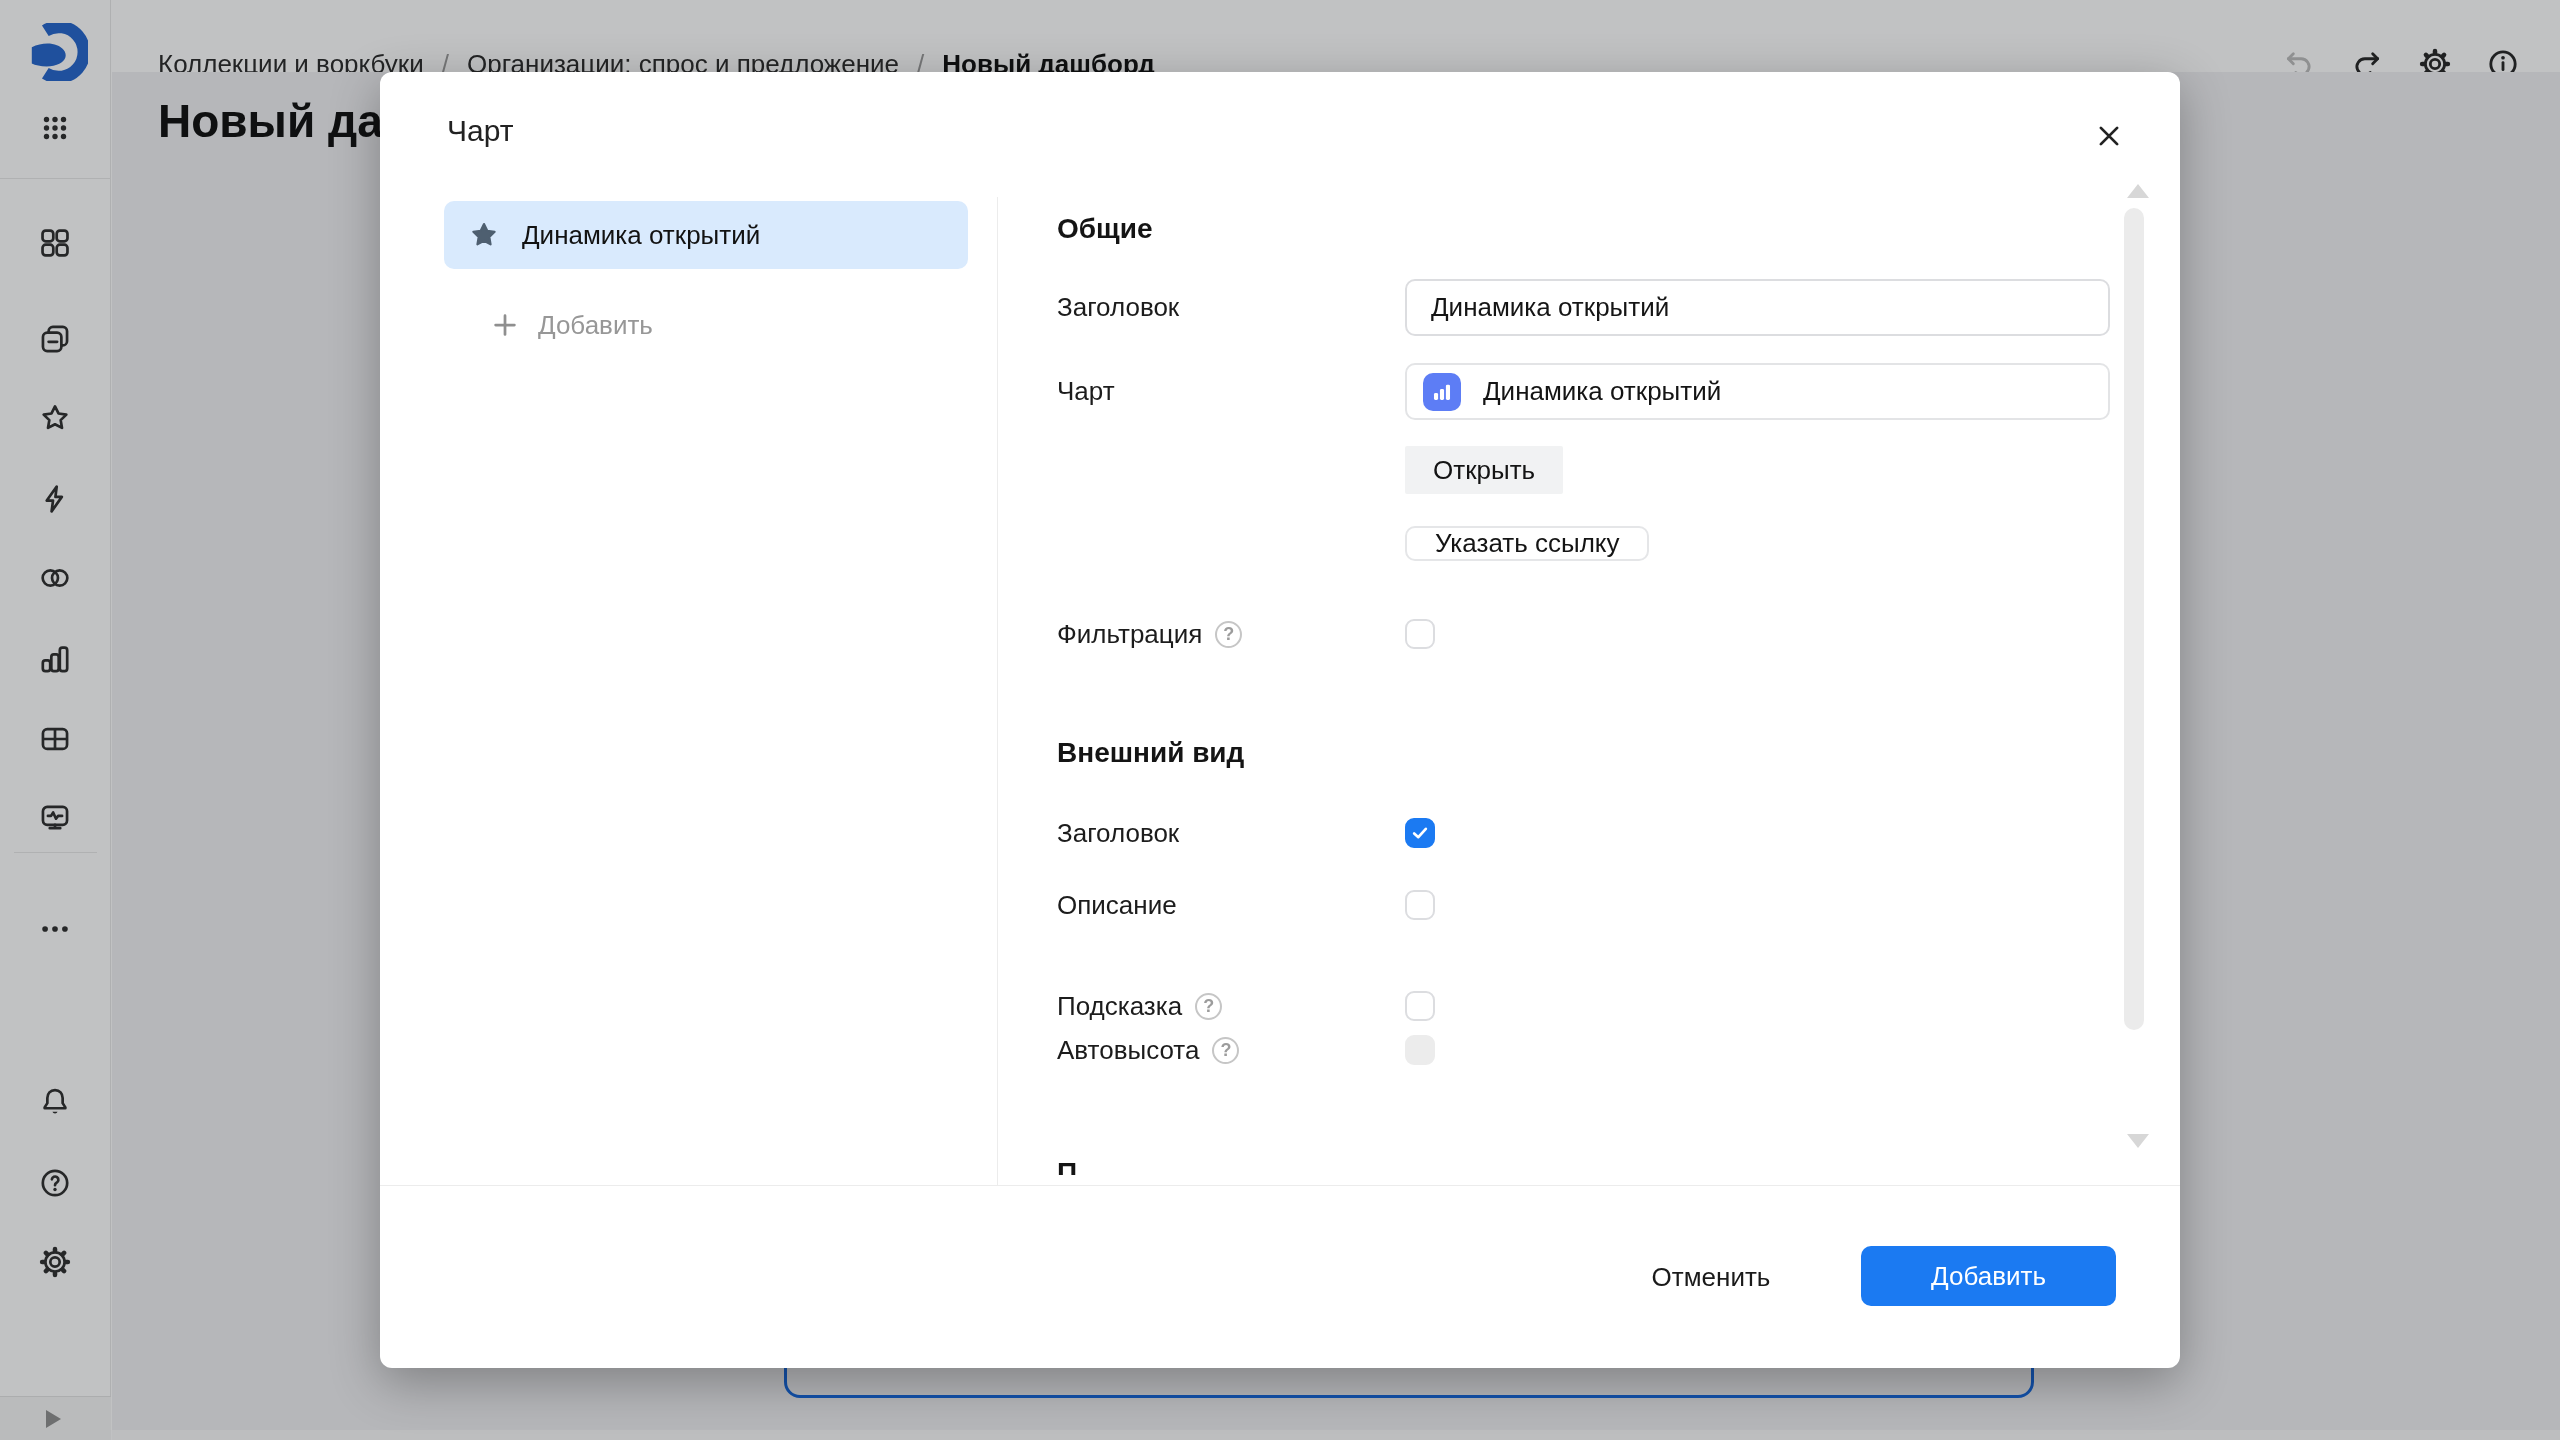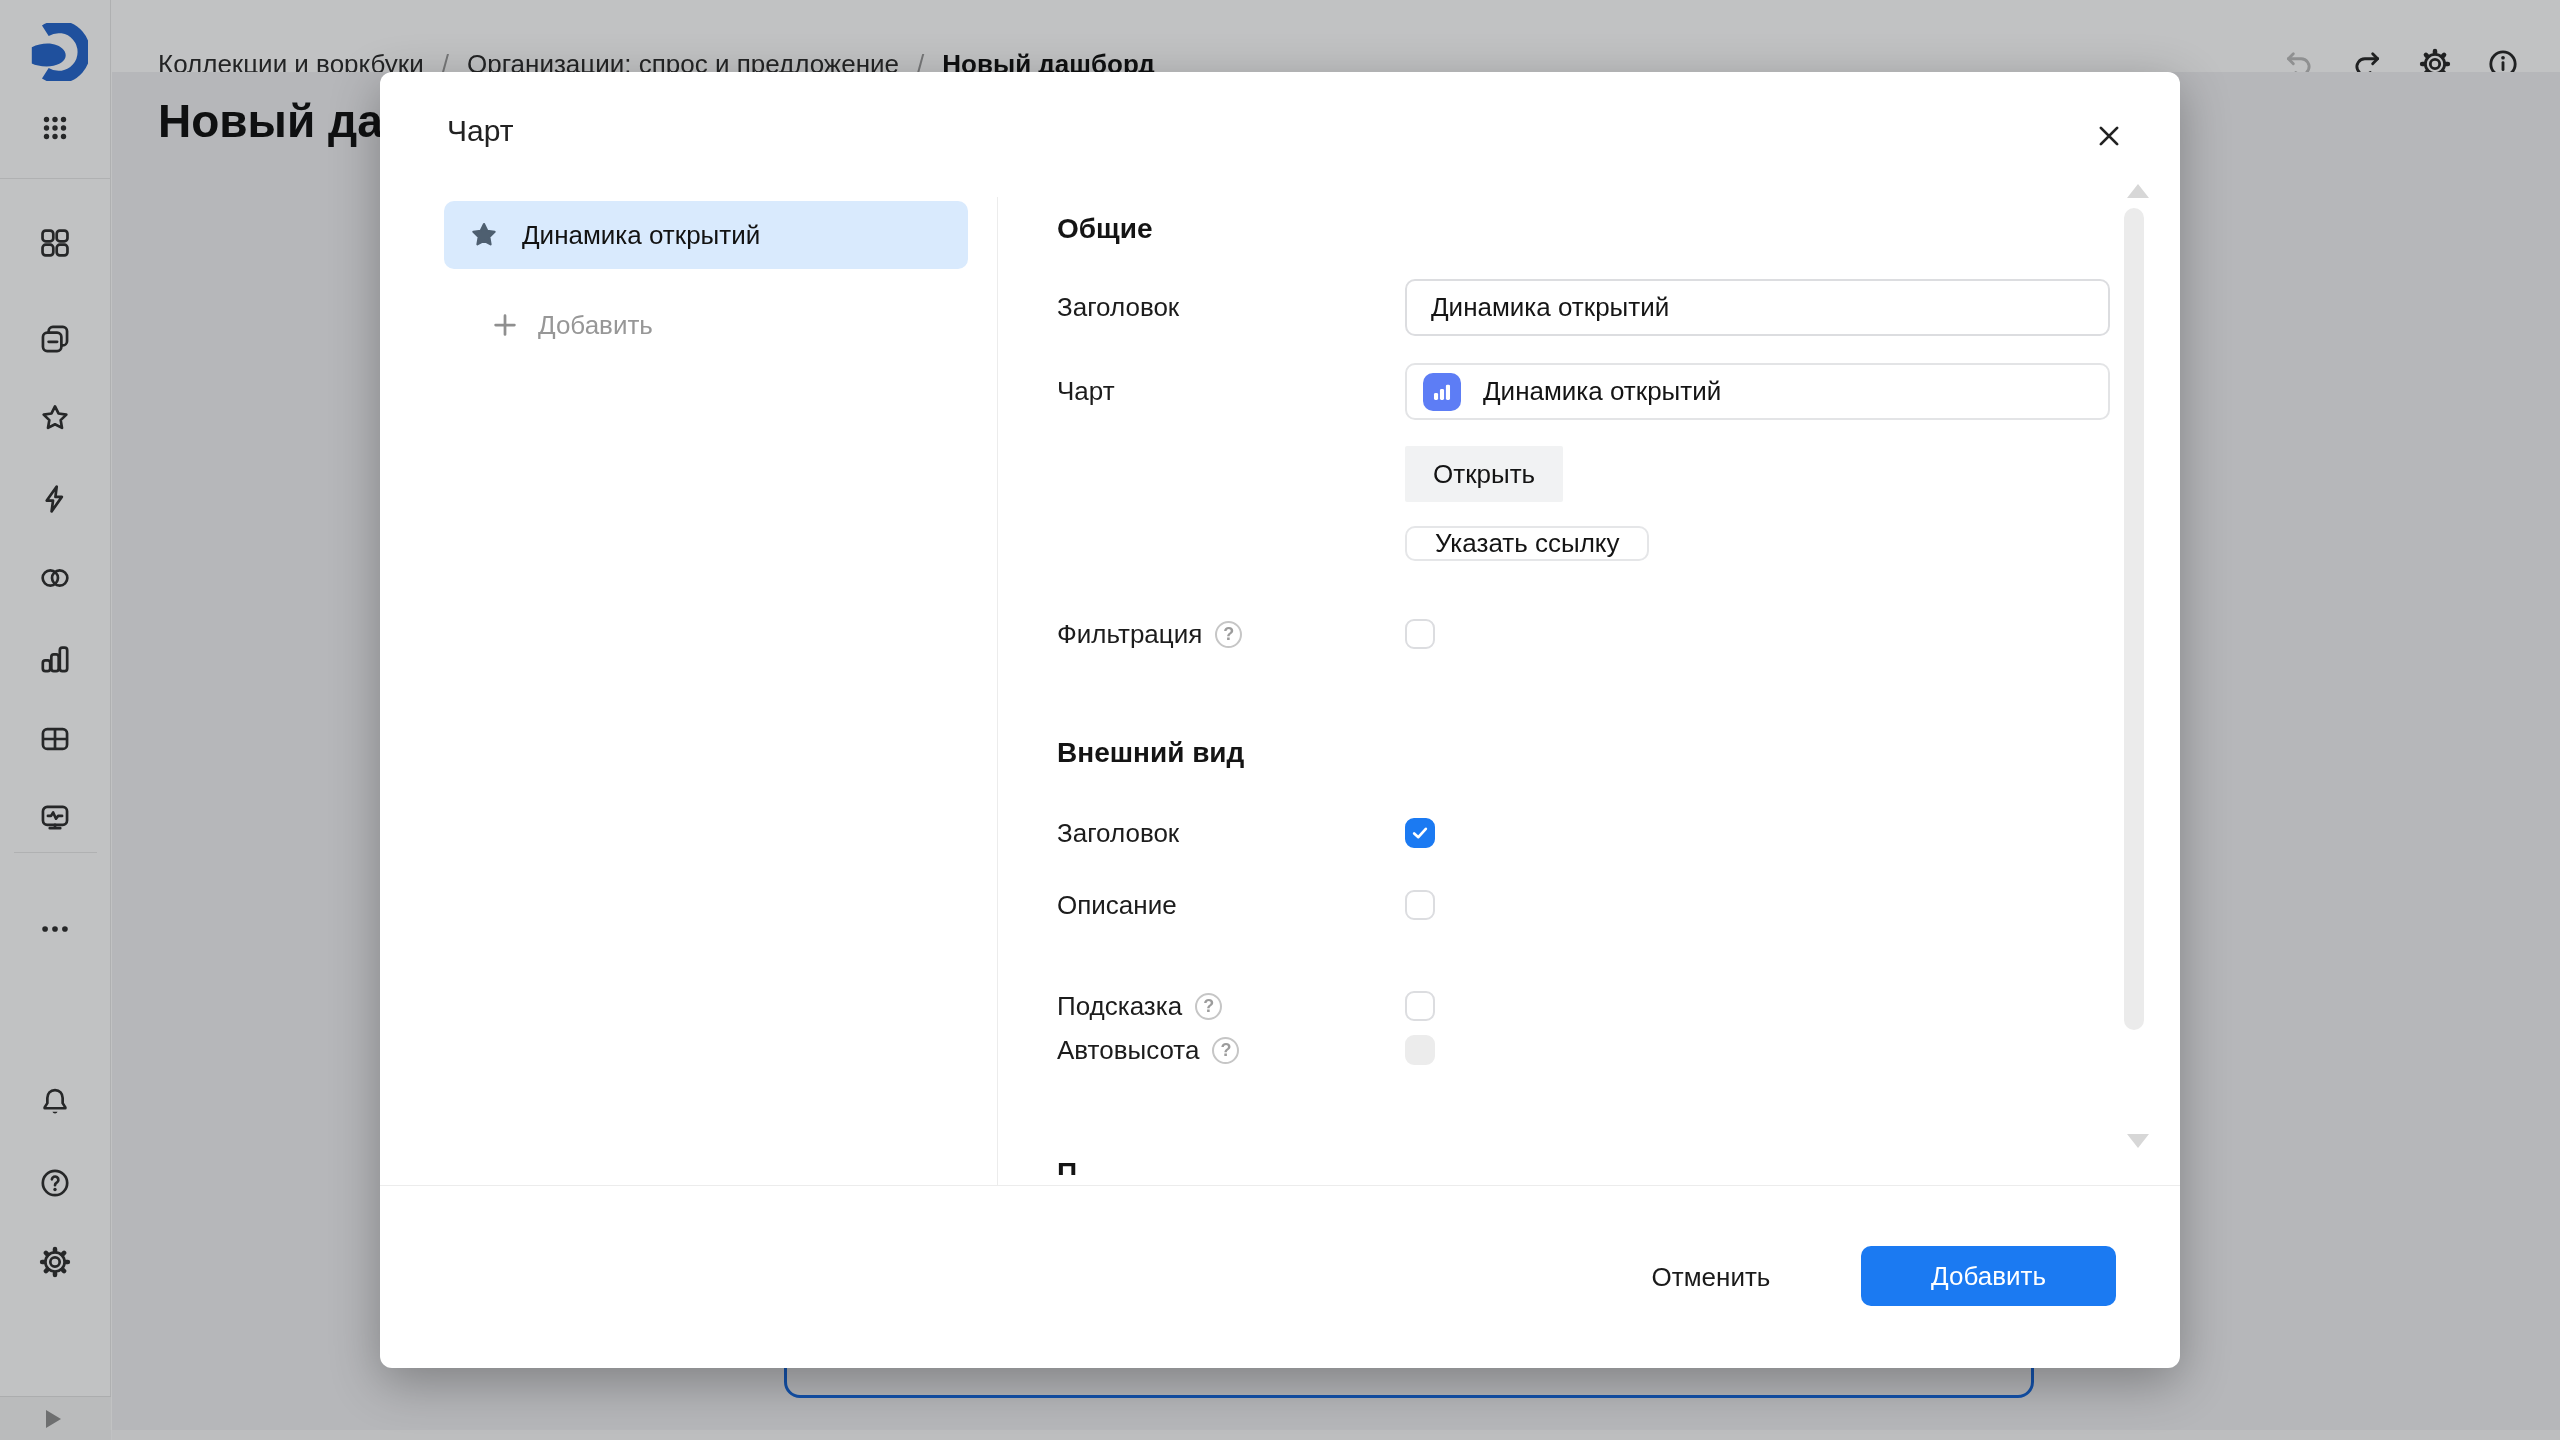--- a/index.html
+++ b/index.html
@@ -69,21 +69,21 @@
         box-sizing:border-box;cursor:pointer;}
   .tinput{position:absolute;left:348px;top:82px;width:705px;height:57px;border:2px solid #dcdde0;
           border-radius:10px;font-size:26px;color:#151515;padding:0 24px;box-sizing:border-box;
           font-family:inherit;background:#fff;}
   .chart-field{position:absolute;left:348px;top:166px;width:705px;height:57px;border:2px solid #e3e4e6;
                border-radius:10px;display:flex;align-items:center;padding:0 16px;gap:22px;
                box-sizing:border-box;cursor:pointer;background:#fff;}
   .chart-ic{width:38px;height:38px;border-radius:10px;background:#5d7df5;flex:0 0 auto;
             display:flex;align-items:center;justify-content:center;}
   .chart-name{font-size:26px;color:#141414;white-space:nowrap;}
-  .btn-open{position:absolute;left:348px;top:249px;height:56px;padding:0 28px;background:#f1f2f3;
+  .btn-open{position:absolute;left:348px;top:249px;height:48px;padding:0 28px;background:#f1f2f3;
             border:none;border-radius:2px;font-size:26px;color:#141414;font-family:inherit;cursor:pointer;}
   .btn-link{position:absolute;left:348px;top:329px;height:35px;padding:0 28px;background:#fff;
             border:2px solid #e5e6e8;border-radius:10px;font-size:26px;color:#141414;
             font-family:inherit;cursor:pointer;box-sizing:border-box;}
   .cb{position:absolute;left:348px;top:50%;transform:translateY(-50%);width:30px;height:30px;
       border-radius:9px;border:2px solid #dcdde0;background:#fff;box-sizing:border-box;cursor:pointer;
       display:flex;align-items:center;justify-content:center;}
   .cb.checked{background:#1b7af2;border-color:#1b7af2;}
   .cb.disabled{background:#ececec;border-color:#ececec;cursor:default;}
   .clip-head{position:absolute;left:0;top:960px;height:18px;overflow:hidden;

